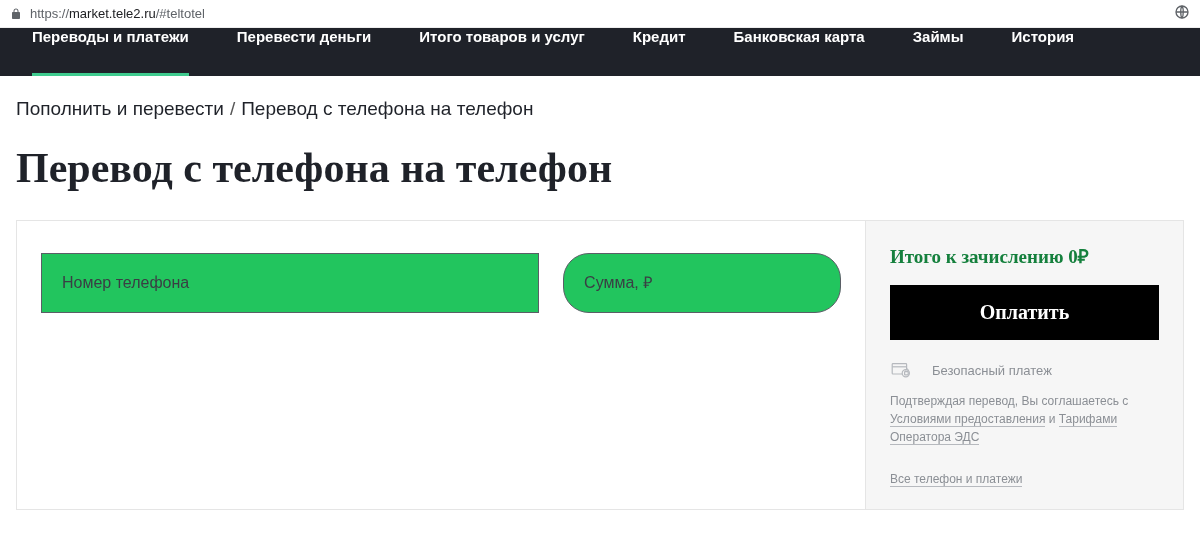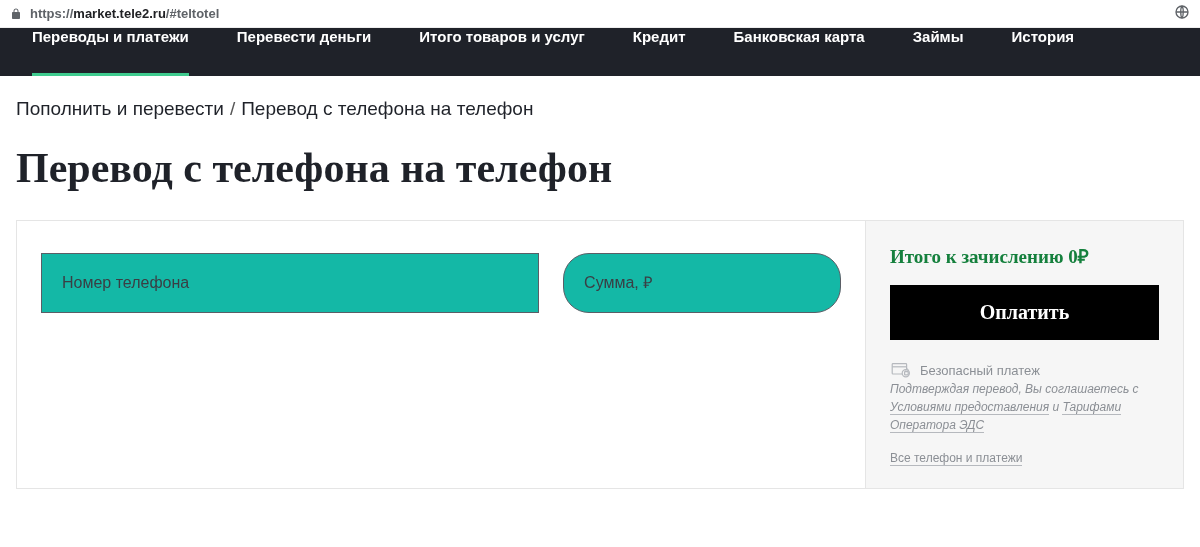--- a/index.html
+++ b/index.html
@@ -12,21 +12,20 @@
     }
     .address-bar {
       display: flex;
       align-items: center;
       padding: 0 10px;
       height: 28px;
       background: #fff;
       font-size: 13px;
       color: #5f6368;
       border-bottom: 1px solid #eee;
-      font-weight: bold;
     }
     .lock-icon {
       width: 12px;
       height: 14px;
       margin-right: 8px;
       display: flex;
       align-items: center;
     }
     .url-proto { color: #5f6368; }
     .url-domain { color: #202124; }
@@ -94,21 +93,21 @@
     .form-row {
       display: flex;
       gap: 24px;
       margin-bottom: 24px;
     }
     .input-box {
       border: 1.5px solid #5a5e66;
       padding: 20px 20px;
       font-size: 16px;
       color: #3a3e44;
-      background: #14b8a6;
+      background: #22c55e;
       outline: none;
       font-family: inherit;
     }
     .input-phone { flex: 1.45; }
     .input-amount { flex: 0.75; border-radius: 26px; }
     .input-full { width: 100%; }
     .side-panel {
       width: 318px;
       background: #f6f6f6;
       border: 1px solid #e5e5e5;
@@ -130,35 +129,34 @@
       padding: 16px 0;
       font-size: 20px;
       font-weight: 700;
       cursor: pointer;
       font-family: Georgia, "Times New Roman", serif;
       margin-bottom: 22px;
     }
     .secure-row {
       display: flex;
       align-items: center;
-      gap: 10px;
+      gap: 22px;
       color: #8b8f95;
       font-size: 13px;
-      margin-bottom: 2px;
+      margin-bottom: 14px;
     }
     .secure-icon {
       width: 20px;
       height: 16px;
     }
     .legal {
       font-size: 12px;
       color: #8b8f95;
       line-height: 1.5;
-      margin-bottom: 14px;
-      font-style: italic;
+      margin-bottom: 23px;
     }
     .legal-link {
       border-bottom: 1px solid #b6b9be;
       cursor: pointer;
     }
     .all-link {
       font-size: 12px;
       color: #8b8f95;
       border-bottom: 1px solid #b6b9be;
       cursor: pointer;

